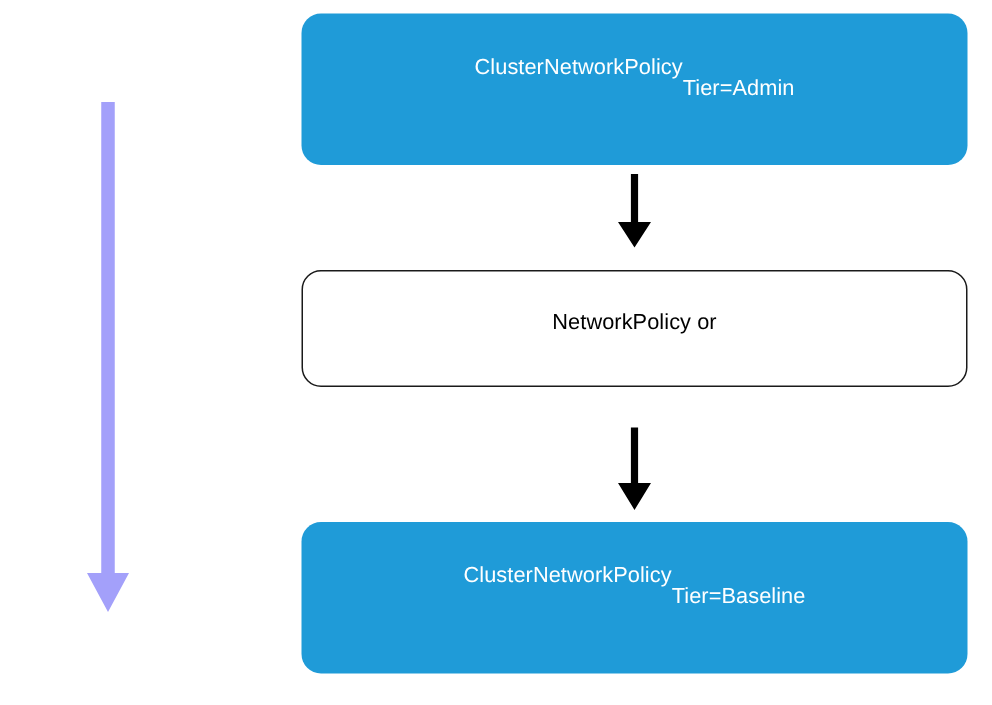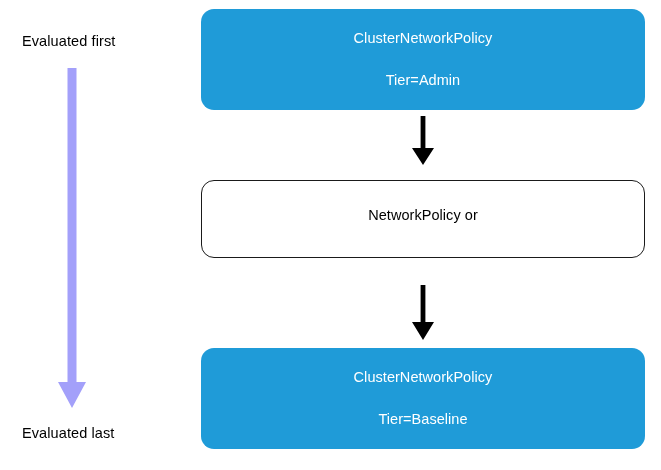--- a/index.html
+++ b/index.html
@@ -37,21 +37,20 @@
     top: 60px;
     width: 40px;
     height: 350px;
   }
 
   
   .policy-box {
     position: absolute;
     box-sizing: border-box;
     display: flex;
-    flex-direction: column;
     align-items: center;
     justify-content: center;
     text-align: center;
   }
   .policy-box.filled {
     background: #1f9bd8;
     border-radius: 13px;
     color: #ffffff;
   }
   .policy-box.outlined {
@@ -80,27 +79,25 @@
     width: 40px;
   }
   #flow-arrow-1 { left: 403px; top: 114px; height: 54px; }
   #flow-arrow-2 { left: 403px; top: 283px; height: 60px; }
 </style>
 </head>
 <body>
 
 <div id="canvas">
 
-  <div class="order-label" id="label-first">Evaluated first</div>
 
   <svg id="order-arrow" viewBox="0 0 40 350" aria-hidden="true">
     <path d="M15.5 8 L24.5 8 L24.5 322 L34 322 L20 348 L6 322 L15.5 322 Z" fill="#a3a0fa"></path>
   </svg>
 
-  <div class="order-label" id="label-last">Evaluated last</div>
 
   <div class="policy-box filled" id="box-admin">
     <div class="box-line primary">ClusterNetworkPolicy</div>
     <div class="box-line secondary">Tier=Admin</div>
   </div>
 
   <svg class="flow-arrow" id="flow-arrow-1" viewBox="0 0 40 54" aria-hidden="true">
     <path d="M17.6 2 L22.4 2 L22.4 34 L31 34 L20 51 L9 34 L17.6 34 Z" fill="#000000"></path>
   </svg>
 

